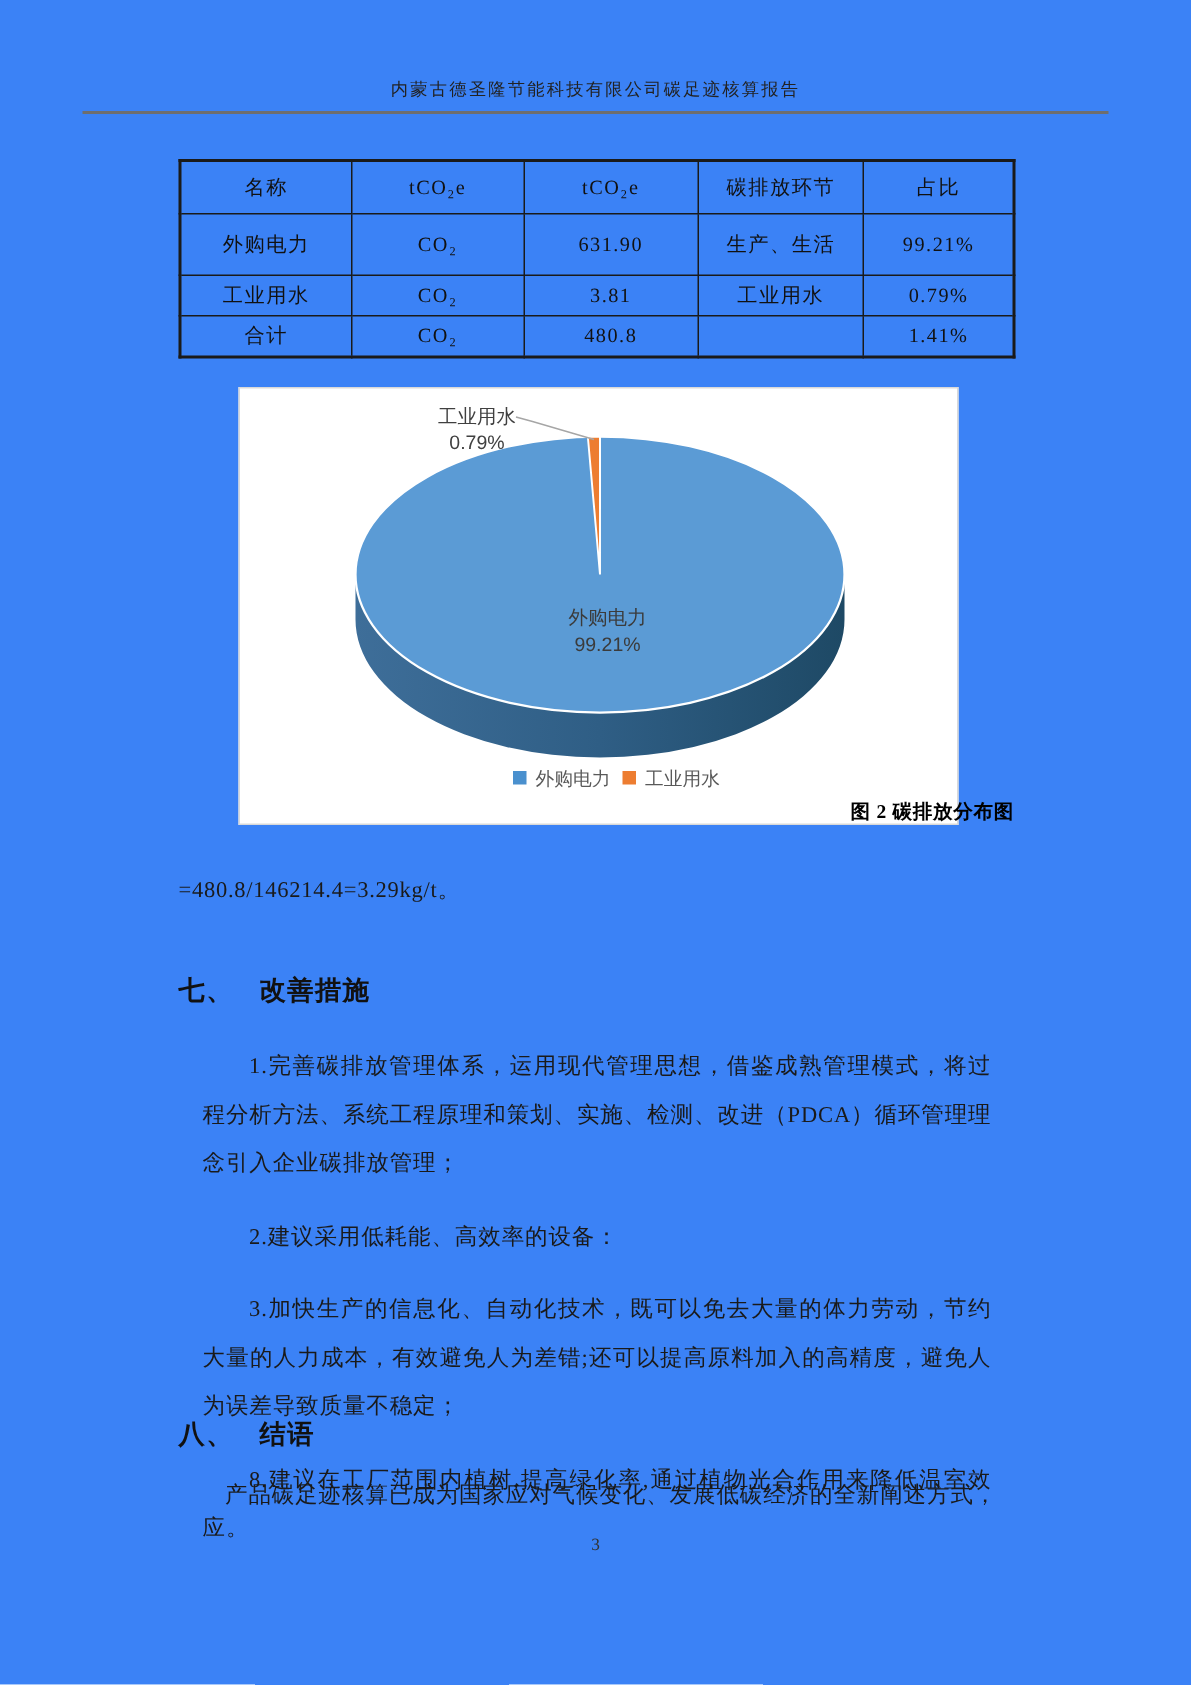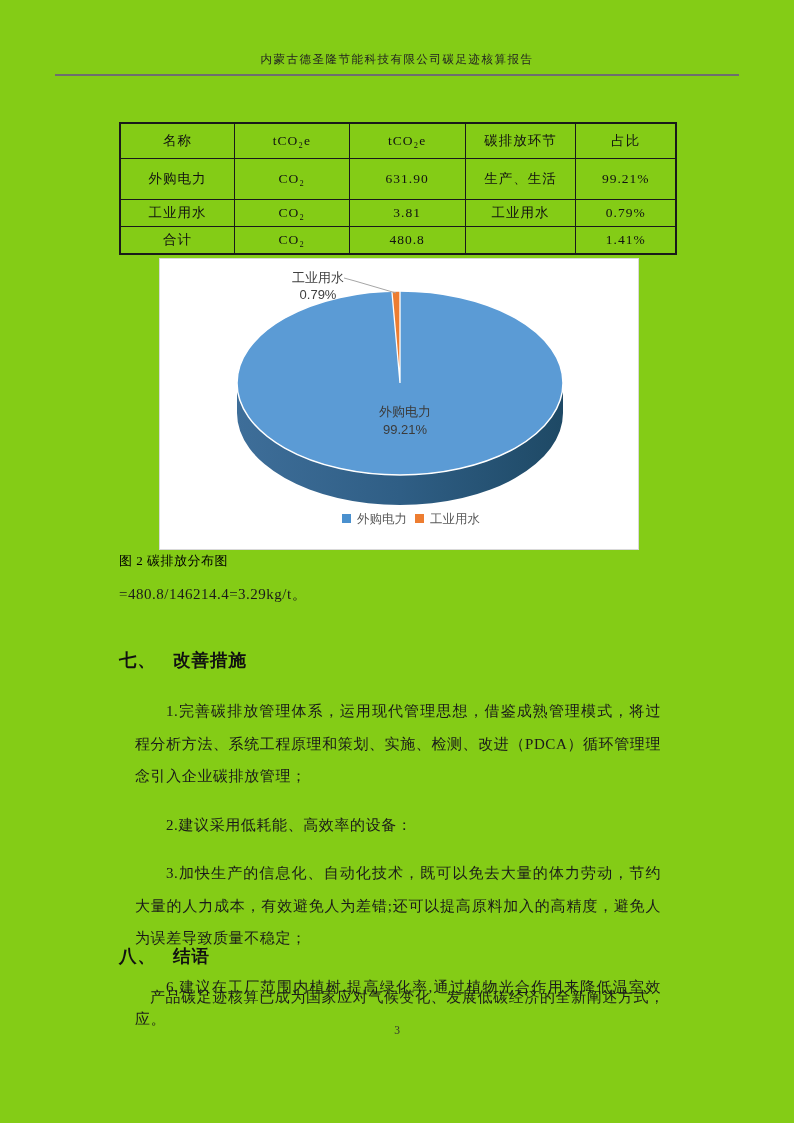--- a/index.html
+++ b/index.html
@@ -1,52 +1,52 @@
 <!DOCTYPE html>
 <html><head>
 <meta charset="utf-8">
 <style>
   html,body{margin:0;padding:0;background:#fff;}
   .page{
-    position:relative;width:794px;height:1123px;background:#84cc16;
+    position:relative;width:794px;height:1123px;background:#3b82f6;
     font-family:"Liberation Serif","DejaVu Serif",serif;color:#1a1a1a;overflow:hidden;
   }
   
   .doc-header-title{
     position:absolute;top:52px;left:0;width:794px;text-align:center;
     font-size:11.5px;letter-spacing:1.5px;color:#222;
   }
   .doc-header-rule{
     position:absolute;top:74px;left:55px;width:684px;height:2px;background:#6e6e6e;
   }
   
   .table-title{
     position:absolute;top:92px;left:119px;width:557px;text-align:center;
     font-size:13px;letter-spacing:1.5px;color:#111;
   }
   table.data-table{
-    position:absolute;top:122px;left:119px;width:558px;
+    position:absolute;top:106px;left:119px;width:558px;
     border-collapse:collapse;table-layout:fixed;
     font-size:13.5px;color:#111;
   }
   table.data-table th,table.data-table td{
     border:1.2px solid #1a1a1a;text-align:center;vertical-align:middle;
     font-weight:normal;padding:0 2px;letter-spacing:1px;
   }
   table.data-table{border:2px solid #1a1a1a;}
   tr.hrow{height:35px;} tr.r0{height:41px;} tr.r1{height:27px;} tr.r2{height:28px;}
   
   .chart-box{
     position:absolute;top:258px;left:159px;width:478px;height:290px;
     border:1px solid #d9d9d9;background:#fff;
   }
   .chart-box svg{display:block;}
   .figure-caption{
-    position:absolute;top:552px;left:119px;width:557px;text-align:left;
-    font-weight:normal;font-size:13px;letter-spacing:0.5px;color:#000;
+    position:absolute;top:532px;left:119px;width:557px;text-align:right;
+    font-weight:bold;font-size:13px;letter-spacing:0.5px;color:#000;
   }
   
   .para-production{
     position:absolute;top:578px;left:119px;width:558px;
     font-size:15px;line-height:33px;
   }
   .prod-line1{
     text-indent:31px;letter-spacing:3px;
     text-align:justify;text-align-last:justify;
   }
@@ -165,21 +165,21 @@
   </div>
 
   <div class="section-heading heading-7">
     <span class="num">七、</span><span>改善措施</span>
   </div>
 
   <div class="items">
     <p>1.完善碳排放管理体系，运用现代管理思想，借鉴成熟管理模式，将过程分析方法、系统工程原理和策划、实施、检测、改进（PDCA）循环管理理念引入企业碳排放管理；</p>
     <p>2.建议采用低耗能、高效率的设备：</p>
     <p>3.加快生产的信息化、自动化技术，既可以免去大量的体力劳动，节约大量的人力成本，有效避免人为差错;还可以提高原料加入的高精度，避免人为误差导致质量不稳定；</p>
-    <p>6.建议在工厂范围内植树,提高绿化率,通过植物光合作用来降低温室效应。</p>
+    <p>8.建议在工厂范围内植树,提高绿化率,通过植物光合作用来降低温室效应。</p>
   </div>
 
   <div class="section-heading heading-8">
     <span class="num">八、</span><span>结语</span>
   </div>
 
   <div class="para-conclusion">产品碳足迹核算已成为国家应对气候变化、发展低碳经济的全新阐述方式，</div>
 
   <div class="page-number">3</div>
 

